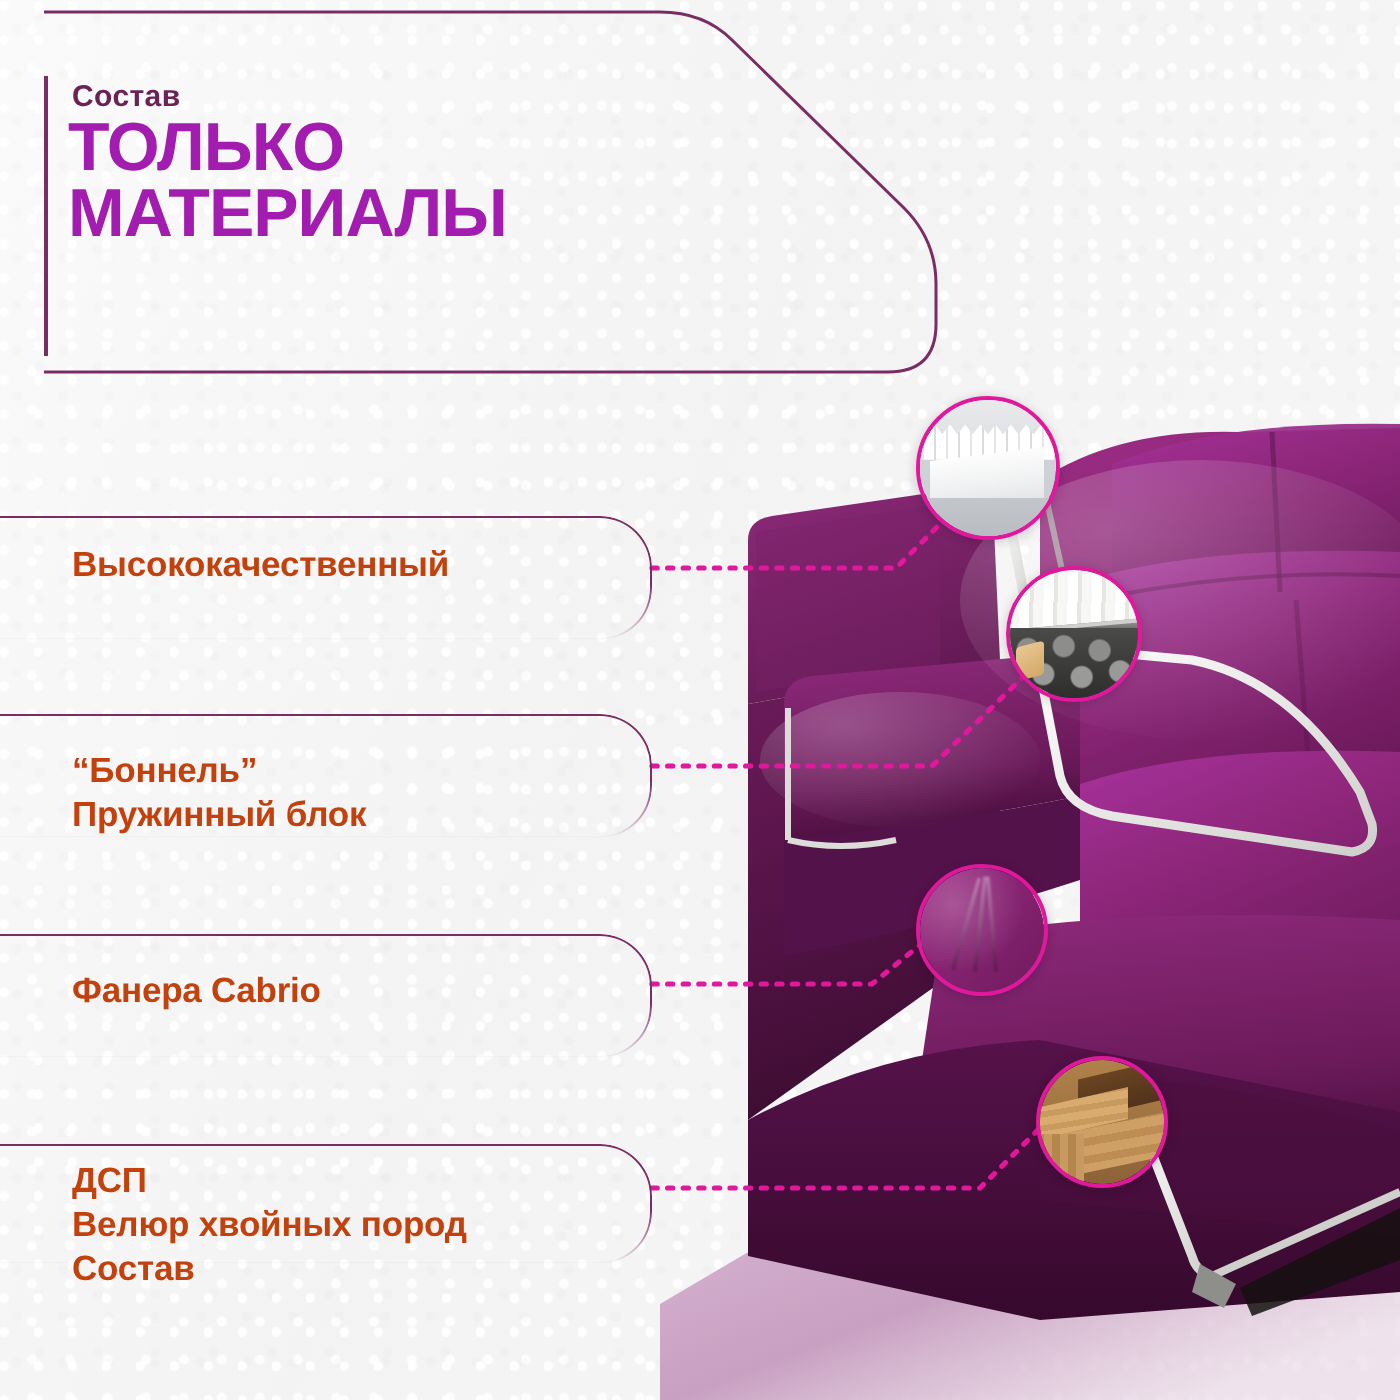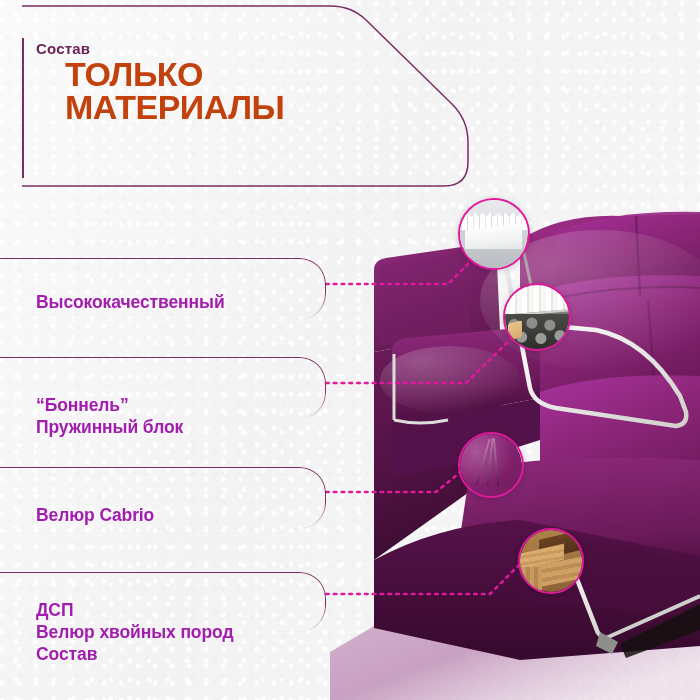--- a/index.html
+++ b/index.html
@@ -32,40 +32,40 @@
   .hdr-rule{
     position:absolute;left:22px;top:38px;width:2px;height:140px;
     background:#7a2d63;
   }
   .eyebrow{
     position:absolute;left:36px;top:40px;
     font-size:15px;font-weight:bold;color:#6b2355;letter-spacing:.2px;
   }
   .headline{
     position:absolute;left:34px;top:58px;width:390px;
-    font-size:34px;line-height:.98;font-weight:bold;color:#c2410c;
-    letter-spacing:-.5px;text-transform:uppercase;margin-left:31px;
+    font-size:34px;line-height:.98;font-weight:bold;color:#a21caf;
+    letter-spacing:-.5px;text-transform:uppercase;
   }
   .headline span{display:block;}
 
   
   .pill{
     position:absolute;left:-30px;
     box-sizing:border-box;
     border:1.6px solid #7a2d63;
     border-left:none;
     border-radius:0 26px 26px 0;
     background:transparent;
     -webkit-mask-image:linear-gradient(to bottom, #000 0%, #000 55%, rgba(0,0,0,.35) 85%, rgba(0,0,0,0) 100%);
             mask-image:linear-gradient(to bottom, #000 0%, #000 55%, rgba(0,0,0,.35) 85%, rgba(0,0,0,0) 100%);
   }
   .pill-text{
     position:absolute;left:36px;
-    font-size:17.5px;font-weight:bold;color:#a21caf;line-height:1.25;
-    letter-spacing:-.1px;white-space:nowrap;margin-top:20px;
+    font-size:17.5px;font-weight:bold;color:#c2410c;line-height:1.25;
+    letter-spacing:-.1px;white-space:nowrap;
   }
   .pill-text span{display:block;}
 
   
   .callout{
     position:absolute;border-radius:50%;
     border:2.6px solid #e0189c;
     overflow:hidden;
     box-shadow:0 1px 6px rgba(0,0,0,.18);
   }
@@ -272,21 +272,21 @@
   </div>
 
   <div class="pill" style="top:357px;width:356px;height:62px;"></div>
   <div class="pill-text" style="top:375px;">
     <span>“Боннель”</span>
     <span>Пружинный блок</span>
   </div>
 
   <div class="pill" style="top:467px;width:356px;height:62px;"></div>
   <div class="pill-text" style="top:485px;">
-    <span>Велюр Cabrio</span>
+    <span>Фанера Cabrio</span>
   </div>
 
   <div class="pill" style="top:572px;width:356px;height:60px;"></div>
   <div class="pill-text" style="top:580px;">
     <span>ДСП</span>
     <span>Велюр хвойных пород</span>
     <span>Состав</span>
   </div>
 
   <div class="callout" style="left:458px;top:198px;width:68px;height:68px;">

